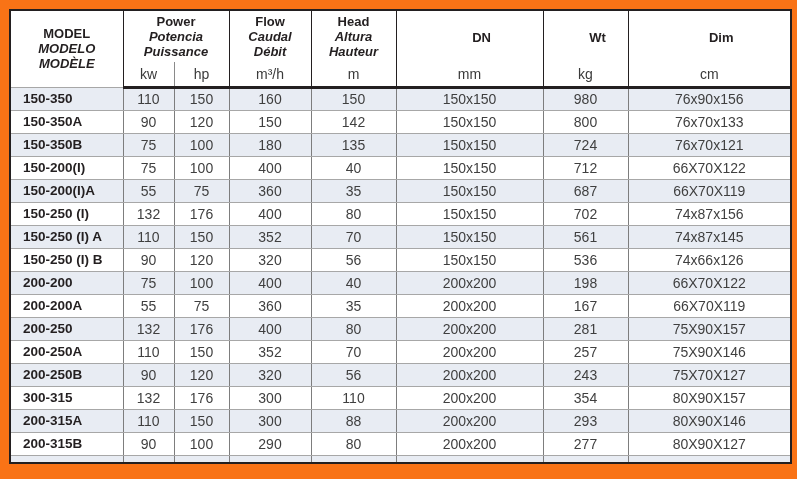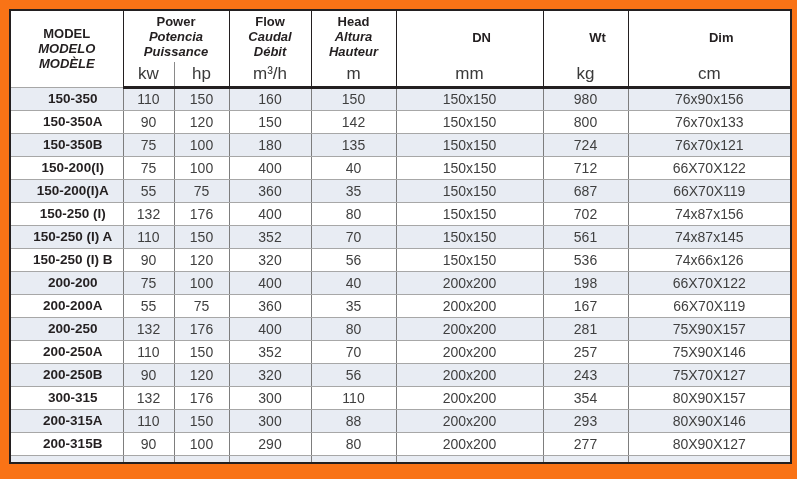--- a/index.html
+++ b/index.html
@@ -31,21 +31,21 @@
     background: #ffffff;
   }
   thead tr.titles th { height: 52px; border-left: 1px solid #231f20; border-bottom: none; }
   thead tr.titles th:first-child { border-left: none; }
   thead th.h-model { border-left: none; }
   .title-line { display: block; font-size: 13px; font-weight: bold; line-height: 15px; }
   .title-line.alt { font-style: italic; }
   .single-title { font-size: 13px; font-weight: bold; margin-left: 24px; }
   thead tr.units td {
     height: 25px;
-    font-size: 17px;
+    font-size: 14px;
     font-weight: normal;
     color: #3a3a3a;
     border-left: 1px solid #231f20;
     border-top: none;
     border-bottom: 3px solid #231f20;
   }
   thead tr.units td.u-kw { border-right: 1px solid #8a8a8a; }
   thead tr.units td.u-hp { border-left: none; }
   thead th.h-model { border-bottom: 3px solid #231f20; }
   
@@ -57,21 +57,21 @@
     text-align: center;
     vertical-align: middle;
     border-top: 1px solid #a7a7a7;
     border-bottom: 1px solid #a7a7a7;
     border-left: 1px solid #7d7d7d;
   }
   tbody td:first-child { border-left: none; }
   tbody tr:nth-child(odd) td { background: #e8ecf3; }
   tbody tr:nth-child(even) td { background: #ffffff; }
   tbody td.model {
-    text-align: center;
+    text-align: left;
     padding-left: 12px;
     font-weight: bold;
     font-size: 13.5px;
     color: #231f20;
   }
   tbody tr.cutoff td { height: 8px; }
 </style>
 </head>
 <body>
 

